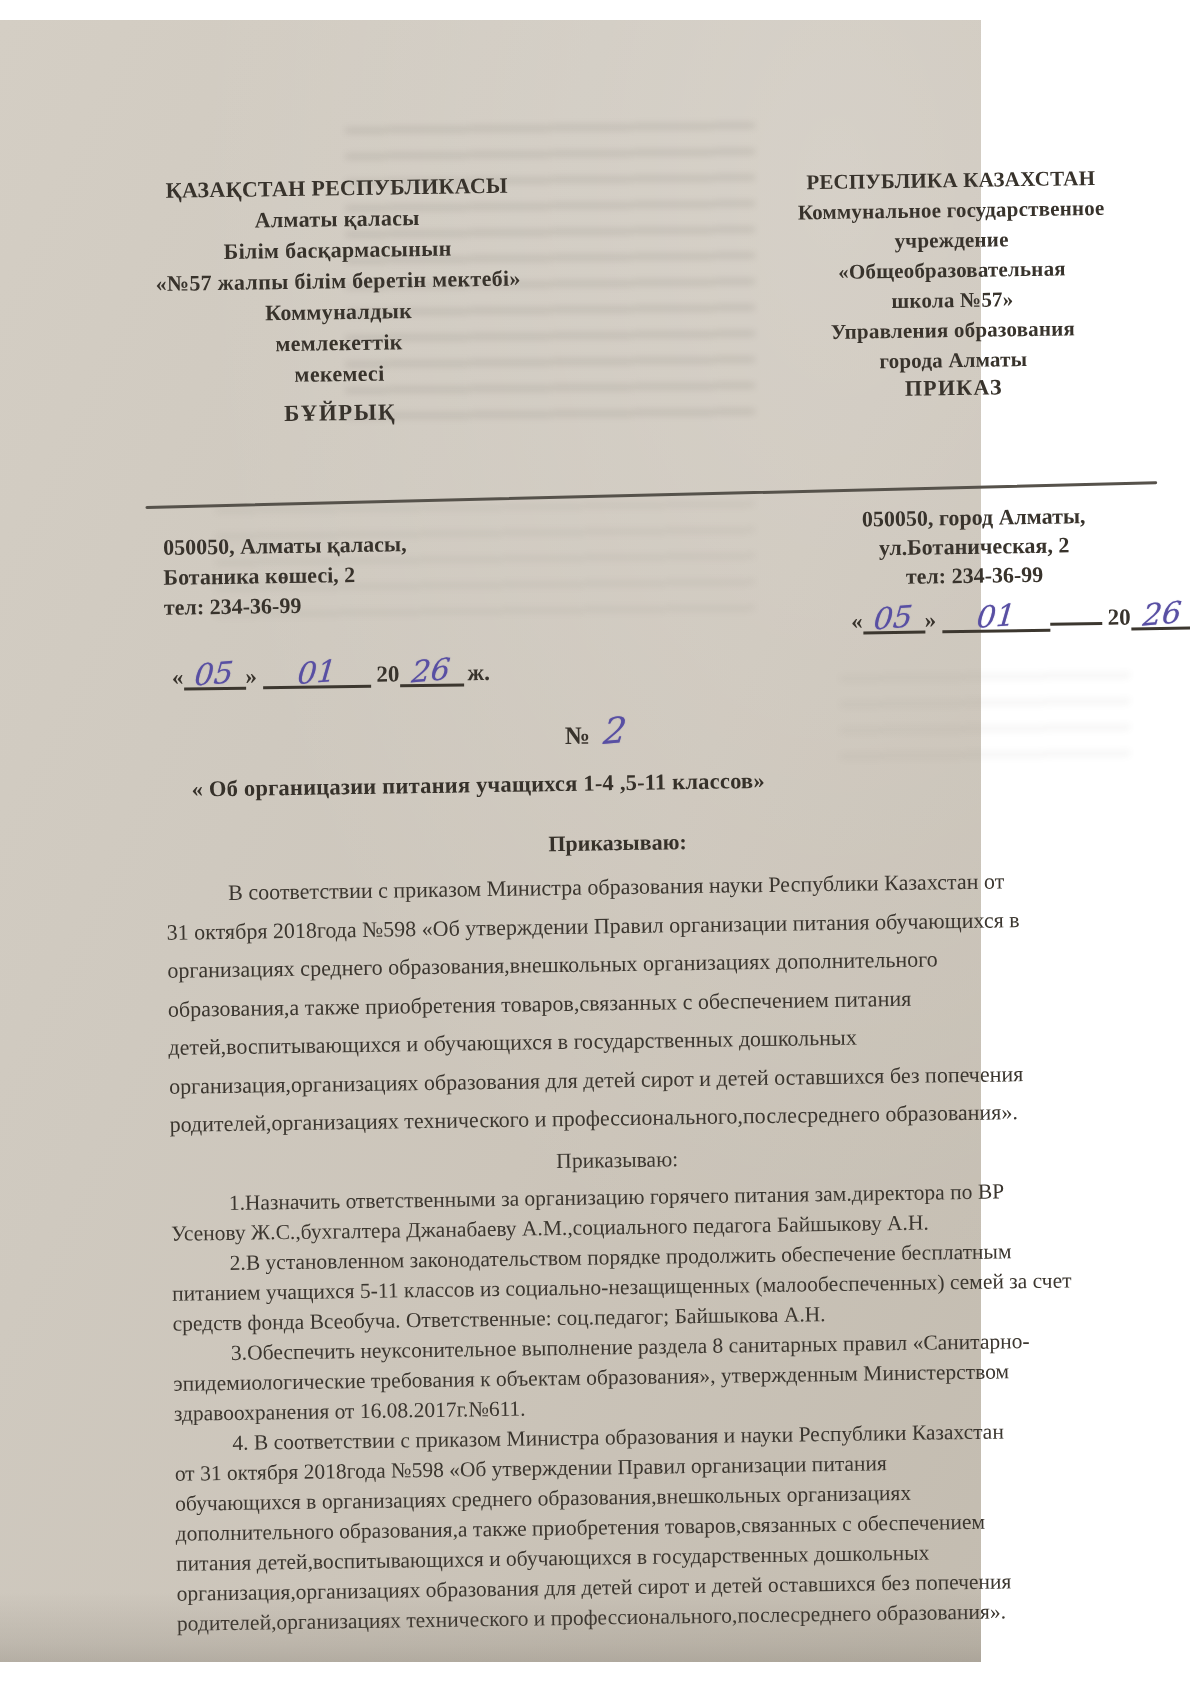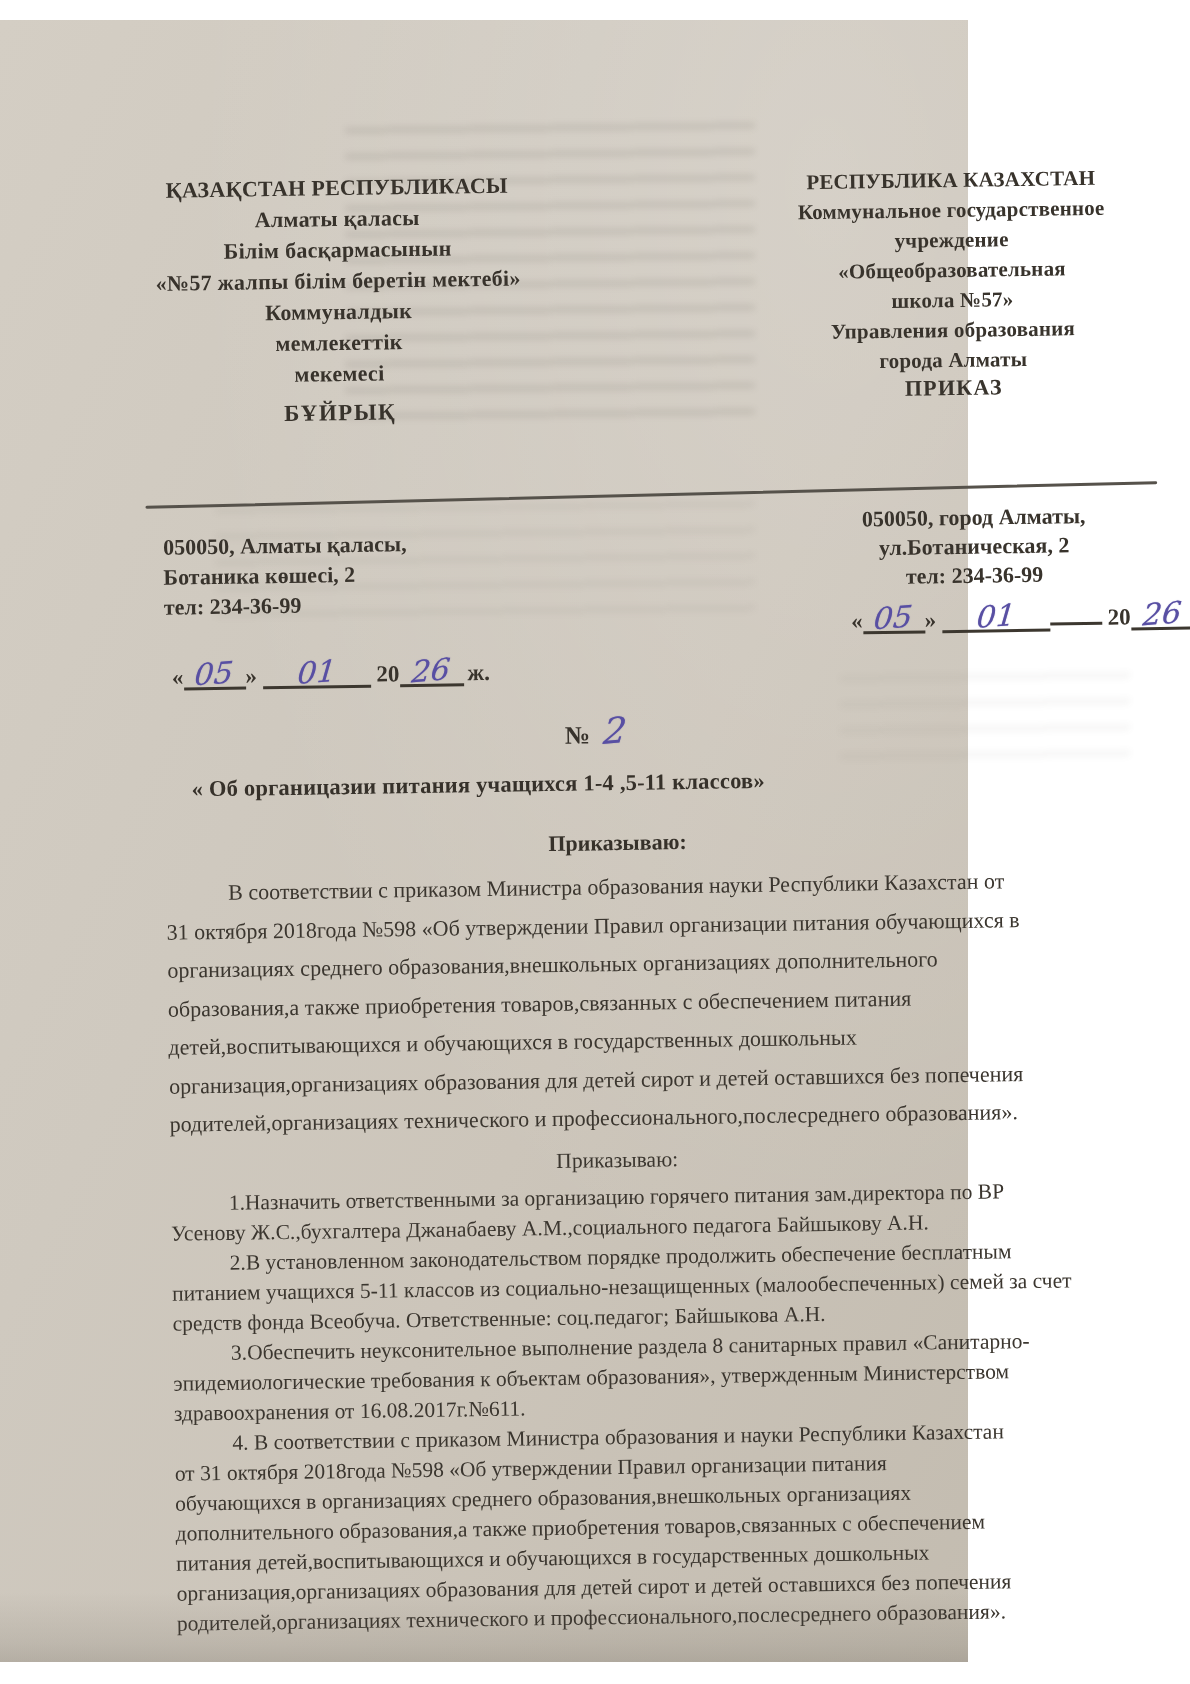--- a/index.html
+++ b/index.html
@@ -6,20 +6,21 @@
   body{
     width:1190px;height:1684px;position:relative;overflow:hidden;
     background:#ffffff;
     font-family:"Liberation Serif","DejaVu Serif",serif;
   }
   .paper{
     position:absolute;left:0;top:20px;width:968px;height:1642px;
     background:
       radial-gradient(ellipse at 85% 10%, rgba(255,255,255,.18), rgba(255,255,255,0) 55%),
       linear-gradient(115deg,#d4cec4 0%,#cfc9bf 35%,#ccc5ba 60%,#c3bcb0 100%);
+    padding-left: 13px;
   }
   .paper::after{
     content:"";position:absolute;left:0;bottom:0;width:100%;height:70px;
     background:linear-gradient(to bottom, rgba(0,0,0,0) 0%, rgba(90,84,74,.14) 75%, rgba(90,84,74,.22) 100%);
   }
   .content{
     position:absolute;inset:0;
     transform:rotate(-0.85deg);
     transform-origin:50% 40%;
     color:#3b362f;

